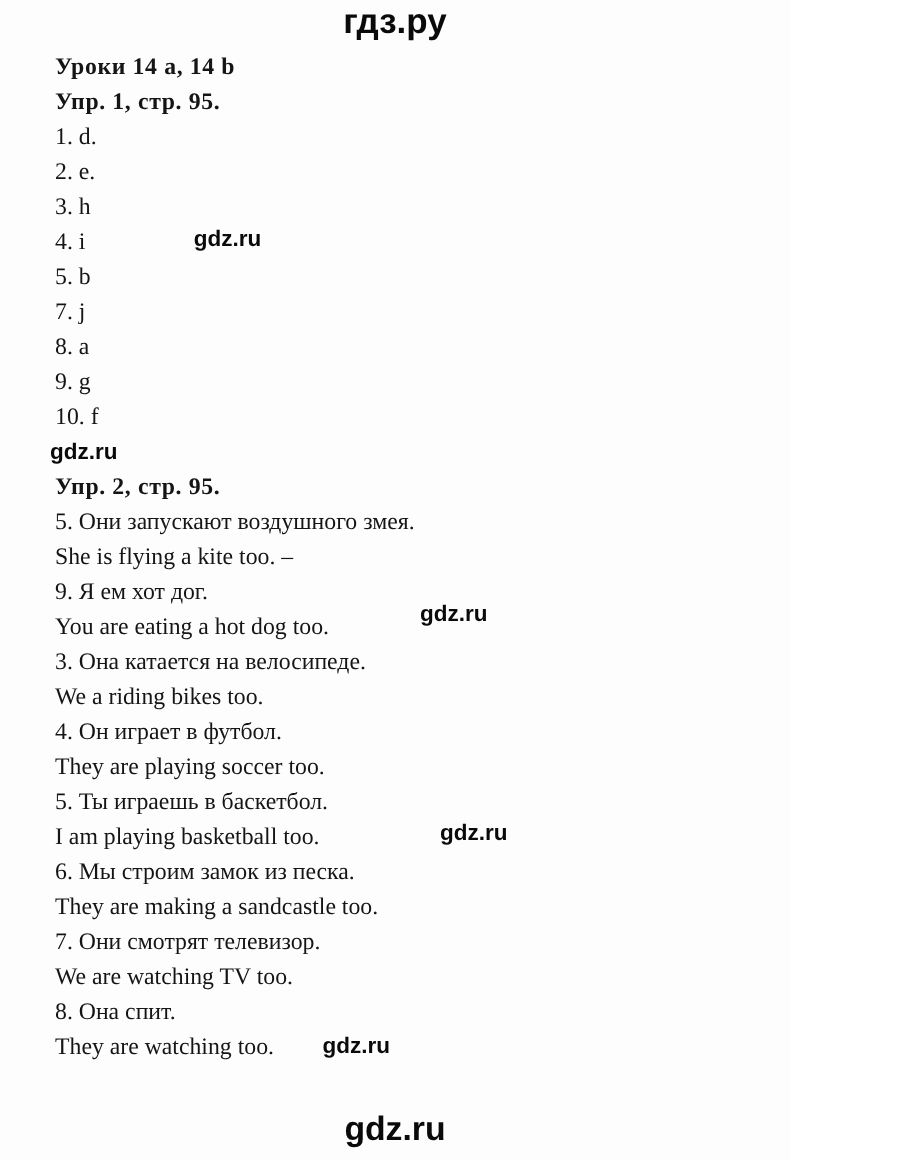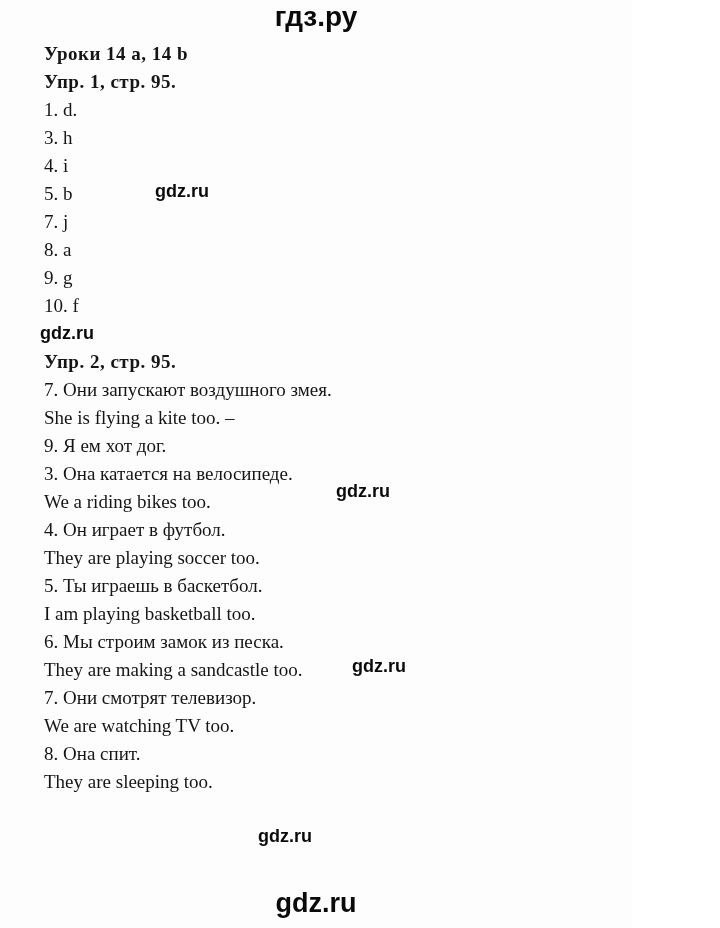--- a/index.html
+++ b/index.html
@@ -83,47 +83,49 @@
 
 <div class="page">
 
   <div class="site-header">гдз.ру</div>
 
   <div class="content">
     <div class="line bold">Уроки 14 a, 14 b</div>
     <div class="line bold">Упр. 1, стр. 95.</div>
 
     <div class="line">1. d.</div>
+    <div class="line">2. e.</div>
     <div class="line">3. h</div>
     <div class="line">4. i</div>
     <div class="line">5. b</div>
     <div class="line">7. j</div>
     <div class="line">8. a</div>
     <div class="line">9. g</div>
     <div class="line">10. f</div>
 
     <div class="wm-flow">gdz.ru</div>
 
     <div class="line bold">Упр. 2, стр. 95.</div>
 
-    <div class="line">7. Они запускают воздушного змея.</div>
+    <div class="line">5. Они запускают воздушного змея.</div>
     <div class="line">She is flying a kite too. –</div>
     <div class="line">9. Я ем хот дог.</div>
+    <div class="line">You are eating a hot dog too.</div>
     <div class="line">3. Она катается на велосипеде.</div>
     <div class="line">We a riding bikes too.</div>
     <div class="line">4. Он играет в футбол.</div>
     <div class="line">They are playing soccer too.</div>
     <div class="line">5. Ты играешь в баскетбол.</div>
     <div class="line">I am playing basketball too.</div>
     <div class="line">6. Мы строим замок из песка.</div>
     <div class="line">They are making a sandcastle too.</div>
     <div class="line">7. Они смотрят телевизор.</div>
     <div class="line">We are watching TV too.</div>
     <div class="line">8. Она спит.</div>
-    <div class="line">They are sleeping too.</div>
+    <div class="line">They are watching too.</div>
   </div>
 
   <div class="wm-abs wm-1">gdz.ru</div>
   <div class="wm-abs wm-2">gdz.ru</div>
   <div class="wm-abs wm-3">gdz.ru</div>
   <div class="wm-abs wm-4">gdz.ru</div>
 
   <div class="footer-wm">gdz.ru</div>
 
 </div>

